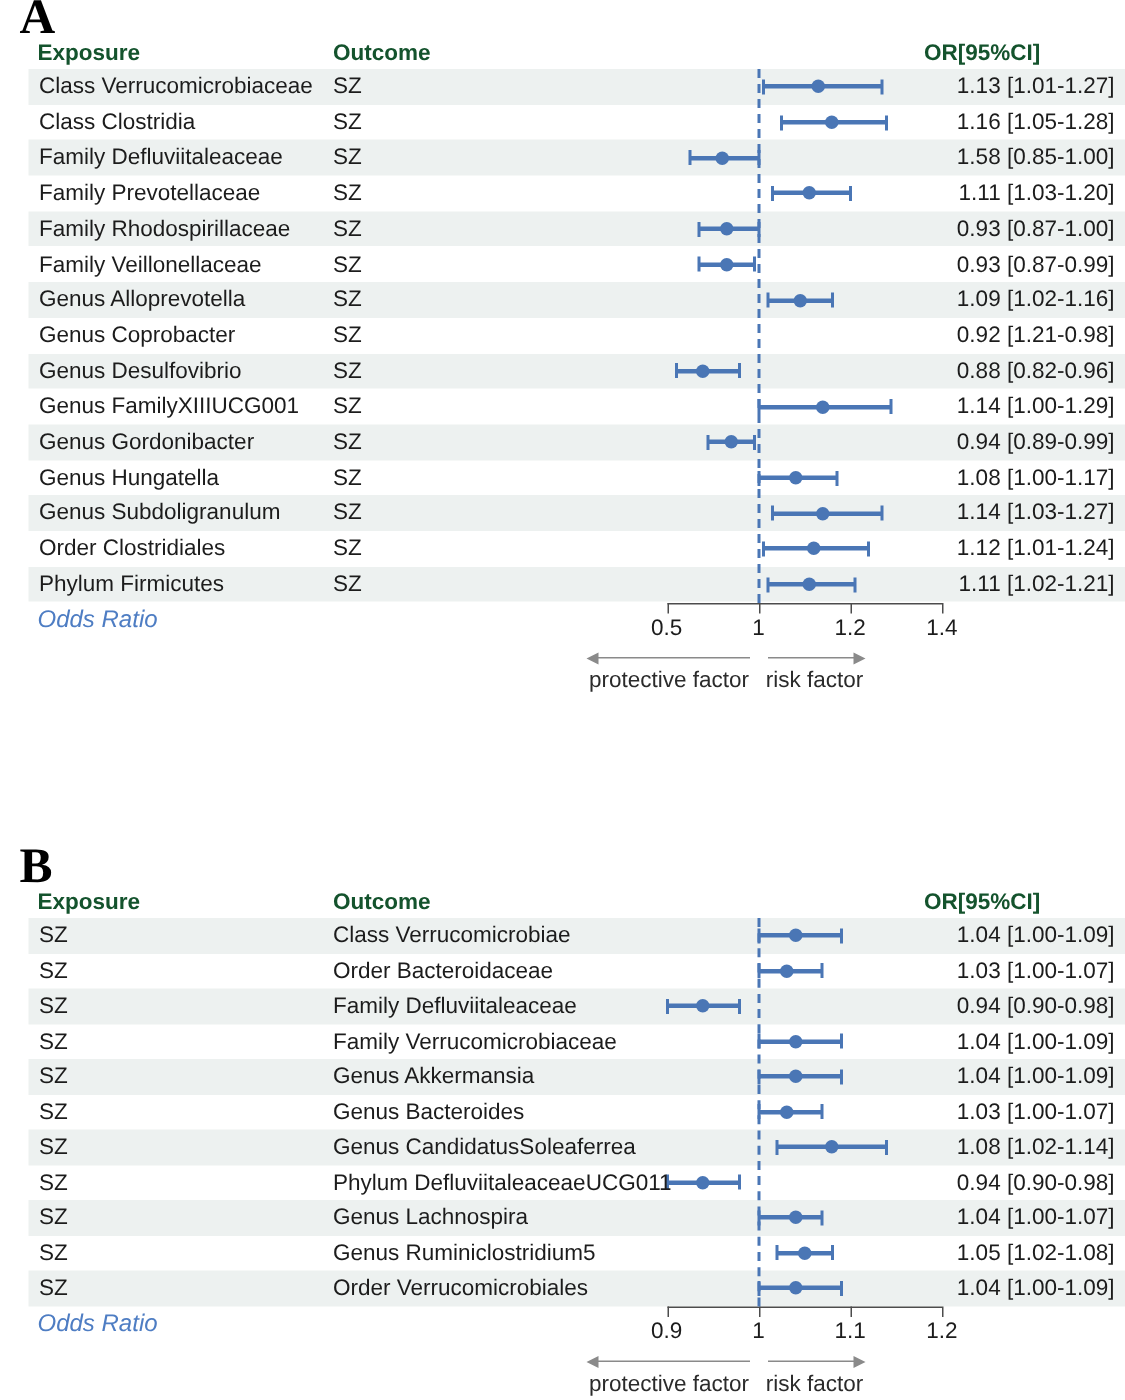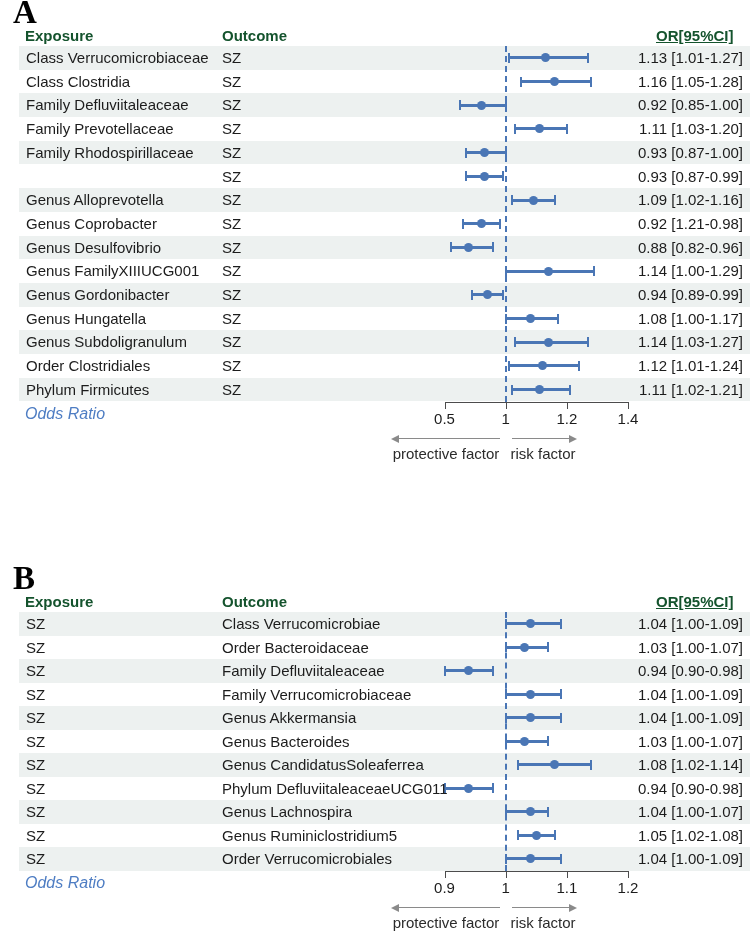--- a/index.html
+++ b/index.html
@@ -13,21 +13,21 @@
   .panel-label{
     position:absolute;left:13px;top:-6px;
     font-family:"Liberation Serif", serif;font-weight:bold;font-size:33px;color:#000;
   }
   .col-header{
     position:absolute;top:26px;height:20px;line-height:20px;
     font-size:15px;font-weight:bold;color:#14532d;white-space:nowrap;
   }
   .col-exposure{left:25px;}
   .col-outcome{left:222px;}
-  .col-or{left:656px;text-decoration:underline;}
+  .col-or{left:616px;}
   .rows{position:absolute;left:0;top:46px;right:0;}
   .frow{position:absolute;left:19px;right:0;}
   .frow.shaded{background:#edf1f0;}
   .frow .exp,.frow .out,.frow .orv{
     position:absolute;top:0;bottom:0;font-size:15px;color:#1c1c1c;white-space:nowrap;z-index:3;
   }
   .frow .exp{left:7px;}
   .frow .out{left:203px;}
   .frow .orv{right:7px;}
   .marker{position:absolute;z-index:2;}
@@ -82,21 +82,21 @@
           <span class="marker">
             <span class="ci-line" style="left: 501.958px; width: 70.3417px; top: 10.35px;"></span>
             <span class="ci-cap" style="left: 500.958px; top: 6.85px;"></span>
             <span class="ci-cap" style="left: 571.3px; top: 6.85px;"></span>
             <span class="dot" style="left: 531.1px; top: 7.35px;"></span>
           </span>
         </div>
         <div class="frow shaded" style="top: 47.4px; height: 23.7px; line-height: 23.7px;">
           <span class="exp">Family Defluviitaleaceae</span>
           <span class="out">SZ</span>
-          <span class="orv">0.92 [0.85-1.00]</span>
+          <span class="orv">1.58 [0.85-1.00]</span>
           <span class="marker">
             <span class="ci-line" style="left: 440.792px; width: 45.875px; top: 10.35px;"></span>
             <span class="ci-cap" style="left: 439.792px; top: 6.85px;"></span>
             <span class="ci-cap" style="left: 485.667px; top: 6.85px;"></span>
             <span class="dot" style="left: 457.7px; top: 7.35px;"></span>
           </span>
         </div>
         <div class="frow" style="top: 71.1px; height: 23.7px; line-height: 23.7px;">
           <span class="exp">Family Prevotellaceae</span>
           <span class="out">SZ</span>
@@ -113,41 +113,42 @@
           <span class="out">SZ</span>
           <span class="orv">0.93 [0.87-1.00]</span>
           <span class="marker">
             <span class="ci-line" style="left: 446.908px; width: 39.7583px; top: 10.35px;"></span>
             <span class="ci-cap" style="left: 445.908px; top: 6.85px;"></span>
             <span class="ci-cap" style="left: 485.667px; top: 6.85px;"></span>
             <span class="dot" style="left: 460.758px; top: 7.35px;"></span>
           </span>
         </div>
         <div class="frow" style="top: 118.5px; height: 23.7px; line-height: 23.7px;">
+          <span class="exp">Family Veillonellaceae</span>
           <span class="out">SZ</span>
           <span class="orv">0.93 [0.87-0.99]</span>
           <span class="marker">
             <span class="ci-line" style="left: 446.908px; width: 36.7px; top: 10.35px;"></span>
             <span class="ci-cap" style="left: 445.908px; top: 6.85px;"></span>
             <span class="ci-cap" style="left: 482.608px; top: 6.85px;"></span>
             <span class="dot" style="left: 460.758px; top: 7.35px;"></span>
           </span>
         </div>
         <div class="frow shaded" style="top: 142.2px; height: 23.7px; line-height: 23.7px;">
           <span class="exp">Genus Alloprevotella</span>
           <span class="out">SZ</span>
           <span class="orv">1.09 [1.02-1.16]</span>
           <span class="marker">
             <span class="ci-line" style="left: 492.783px; width: 42.8167px; top: 10.35px;"></span>
             <span class="ci-cap" style="left: 491.783px; top: 6.85px;"></span>
             <span class="ci-cap" style="left: 534.6px; top: 6.85px;"></span>
             <span class="dot" style="left: 509.692px; top: 7.35px;"></span>
           </span>
         </div>
-        <div class="frow" style="top: 165.9px; height: 23.7px; line-height: 23.7px;">
+        <div class="frow" style="top: 165.9px; height: 23.7px; line-height: 23.7px; text-align: center;">
           <span class="exp">Genus Coprobacter</span>
           <span class="out">SZ</span>
           <span class="orv">0.92 [1.21-0.98]</span>
           <span class="marker">
             <span class="ci-line" style="left: 443.85px; width: 36.7px; top: 10.35px;"></span>
             <span class="ci-cap" style="left: 442.85px; top: 6.85px;"></span>
             <span class="ci-cap" style="left: 479.55px; top: 6.85px;"></span>
             <span class="dot" style="left: 457.7px; top: 7.35px;"></span>
           </span>
         </div>

